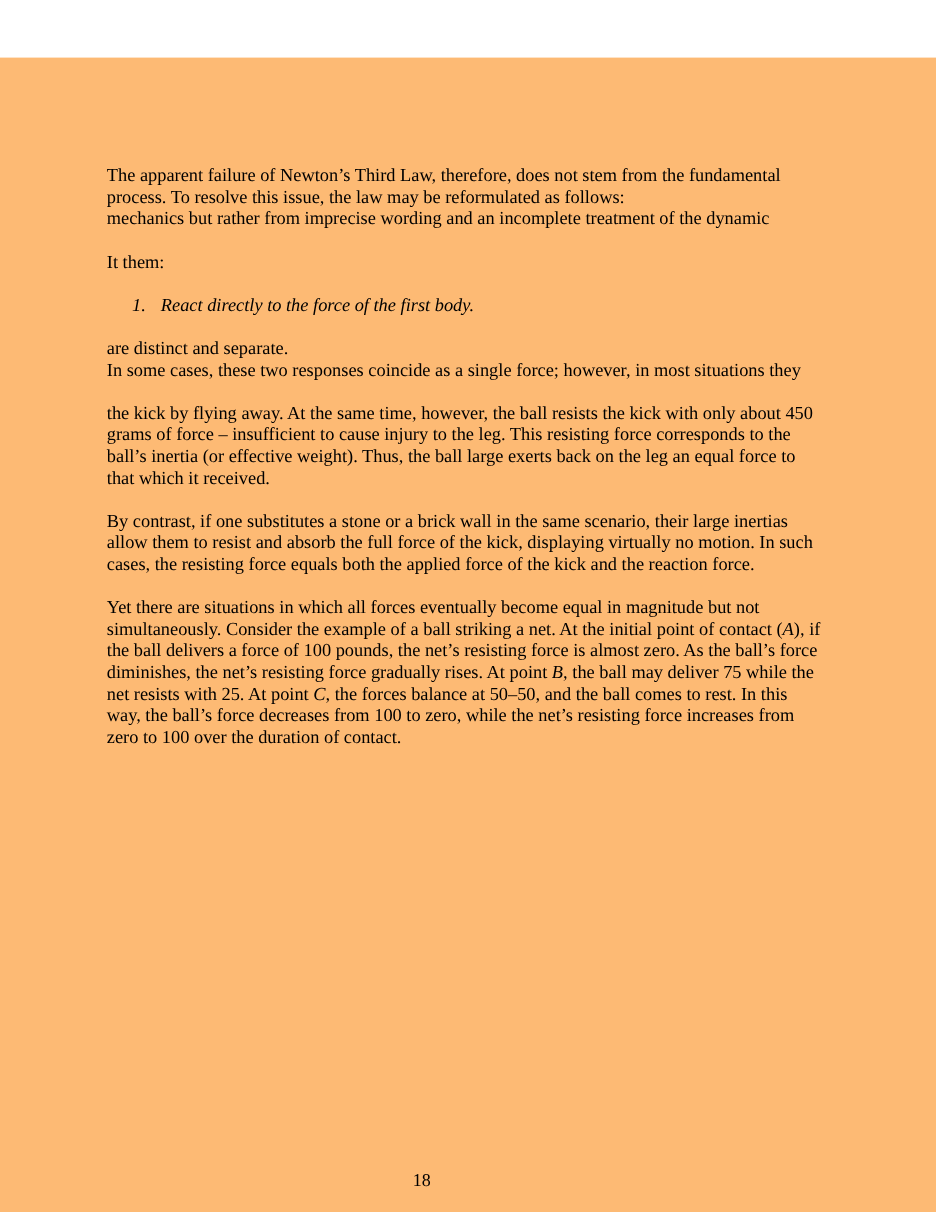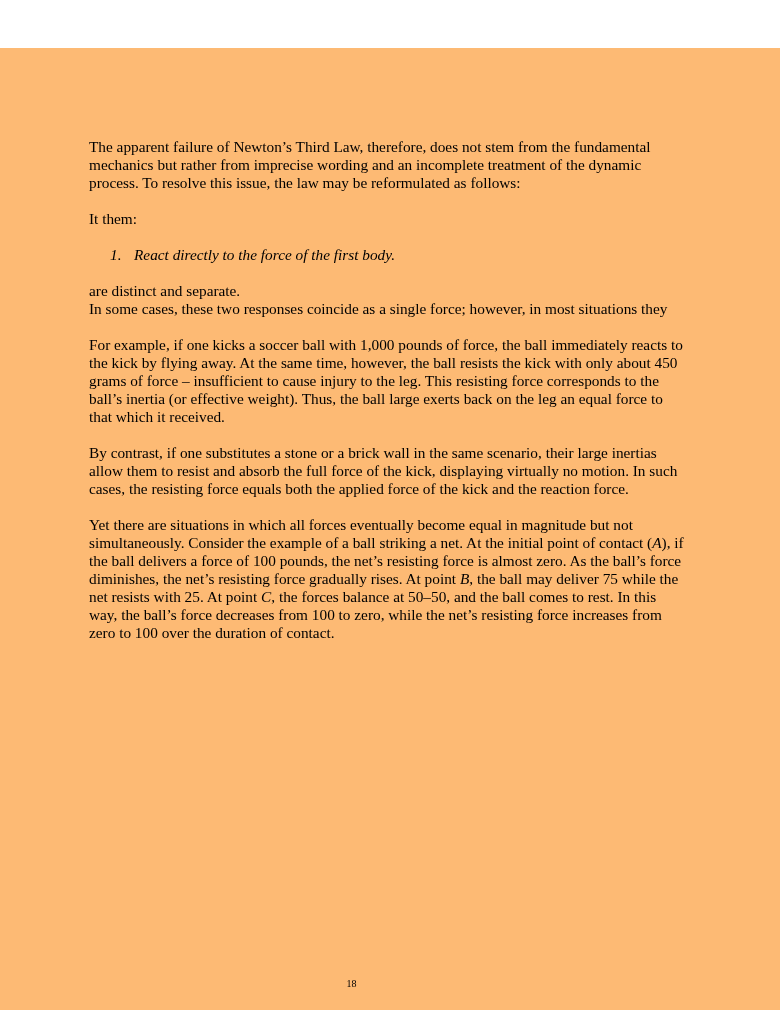--- a/index.html
+++ b/index.html
@@ -37,46 +37,45 @@
   .marker {
     display: inline-block;
     width: 24px;
   }
   .footer {
     position: absolute;
     left: 0;
     top: 927px;
     width: 703px;
     text-align: center;
-    font-size: 10px;
+    font-size: 15px;
     line-height: 18px;
   }
 </style>
 </head>
 <body>
 
 <div class="page">
   <div class="content">
       <div class="para">
         <div class="line"><span>The apparent failure of Newton’s Third Law, therefore, does not stem from the fundamental</span></div>
+        <div class="line"><span>process. To resolve this issue, the law may be reformulated as follows:</span></div>
         <div class="line"><span>mechanics but rather from imprecise wording and an incomplete treatment of the dynamic</span></div>
-        <div class="line"><span>process. To resolve this issue, the law may be reformulated as follows:</span></div>
       </div>
       <div class="para">
         <div class="line"><span>It them:</span></div>
       </div>
       <div class="para">
         <div class="list-item"><span class="marker">1.</span><span>React directly to the force of the first body.</span></div>
       </div>
       <div class="para">
         <div class="line"><span>are distinct and separate.</span></div>
         <div class="line"><span>In some cases, these two responses coincide as a single force; however, in most situations they</span></div>
       </div>
       <div class="para">
-        <div class="line"><span>For example, if one kicks a soccer ball with 1,000 pounds of force, the ball immediately reacts to</span></div>
         <div class="line"><span>the kick by flying away. At the same time, however, the ball resists the kick with only about 450</span></div>
         <div class="line"><span>grams of force – insufficient to cause injury to the leg. This resisting force corresponds to the</span></div>
         <div class="line"><span>ball’s inertia (or effective weight). Thus, the ball large exerts back on the leg an equal force to</span></div>
         <div class="line"><span>that which it received.</span></div>
       </div>
       <div class="para">
         <div class="line"><span>By contrast, if one substitutes a stone or a brick wall in the same scenario, their large inertias</span></div>
         <div class="line"><span>allow them to resist and absorb the full force of the kick, displaying virtually no motion. In such</span></div>
         <div class="line"><span>cases, the resisting force equals both the applied force of the kick and the reaction force.</span></div>
       </div>

